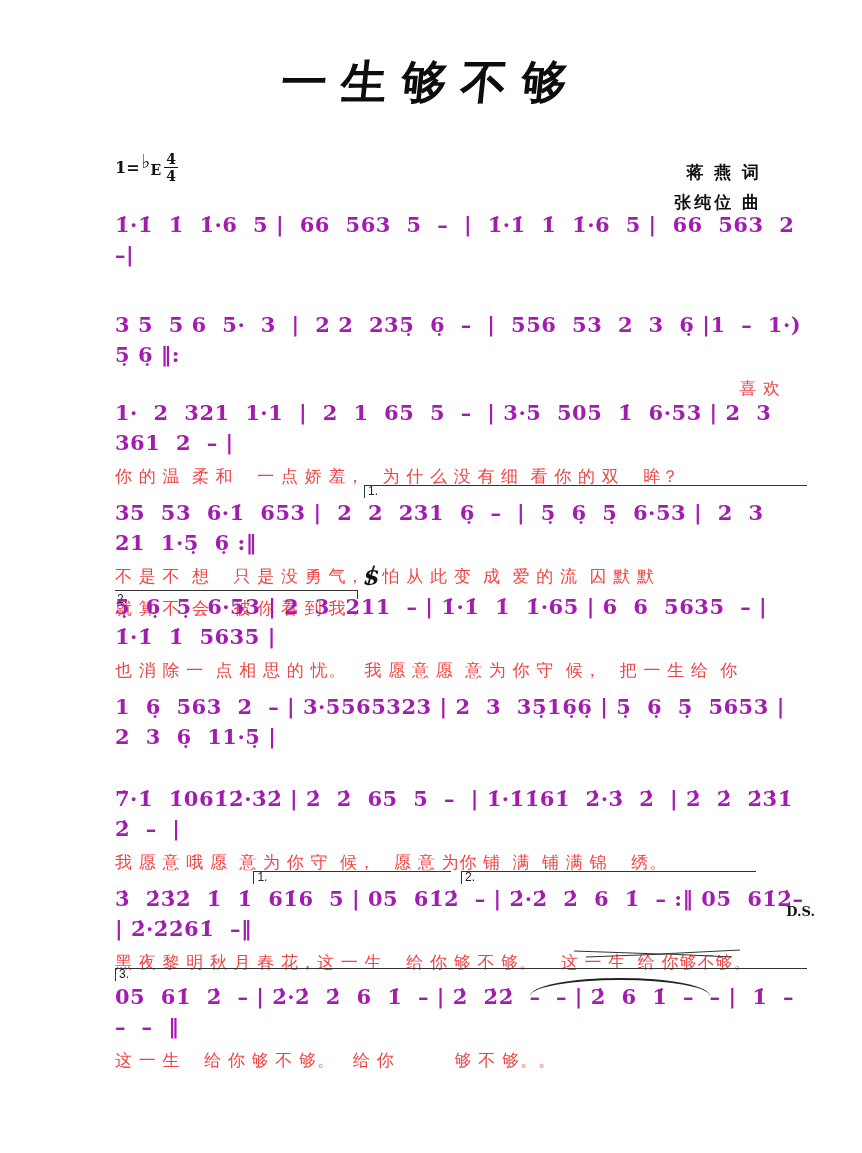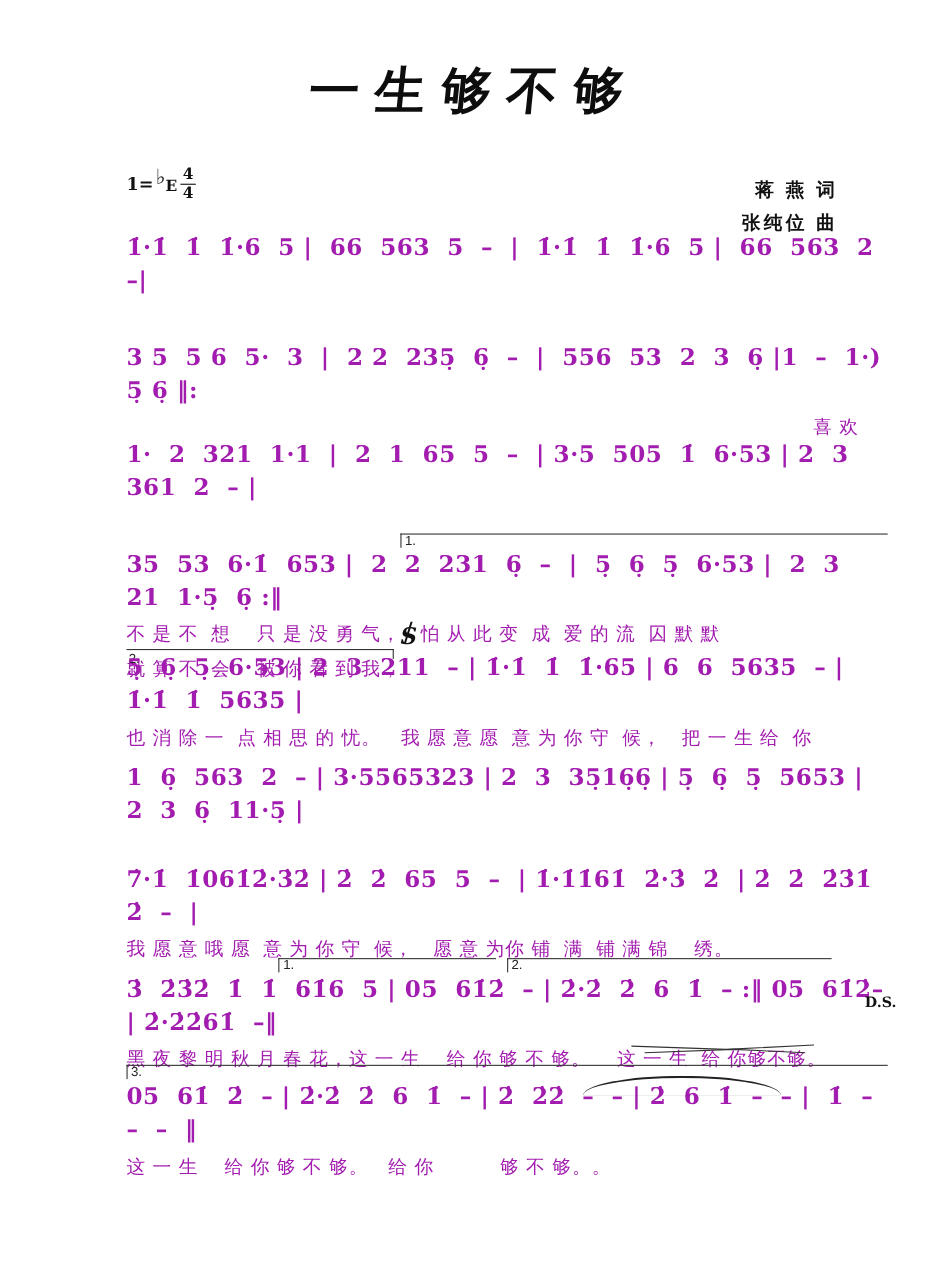--- a/index.html
+++ b/index.html
@@ -46,21 +46,21 @@
     white-space:pre-wrap;
     letter-spacing:0.5px;
     color:#a21caf;
   }
   .lyric{
     margin-top:5px;
     font-size:17px;
     line-height:27px;
     letter-spacing:1px;
     white-space:pre-wrap;
-    color:#a21caf;
+    color:#ef4444;
   }
   .lyric.right{text-align:right;padding-right:26px;}
   
   .volta{
     position:absolute;height:12px;
     border-top:1.2px solid #333;border-left:1.2px solid #333;
     font-size:12px;line-height:10px;padding-left:3px;
     color:#222;
   }
   .volta-under{
@@ -115,20 +115,21 @@
     <div class="notes">1̇·1̇  1̇  1̇·6  5 |  66  563  5  –  |  1̇·1̇  1̇  1̇·6  5 |  66  563  2  –|</div>
   </div>
 
   <div class="system" style="top:310px">
     <div class="notes">3 5  5 6  5·  3  |  2 2  235̣  6̣  –  |  556  53  2  3  6̣ |1  –  1·)  5̣ 6̣ ‖:</div>
     <div class="lyric right">喜 欢</div>
   </div>
 
   <div class="system" style="top:398px">
     <div class="notes">1·  2  321  1·1  |  2  1  65  5  –  | 3·5  505  1̇  6·53 | 2  3  361  2  – |</div>
+    <div class="lyric">你 的 温  柔 和　 一 点 娇 羞，　为 什 么 没 有 细  看 你 的 双　 眸？</div>
   </div>
 
   <div class="system" style="top:498px">
     <div class="volta" style="left:36%;right:0;top:-13px"><span>1.</span></div>
     <div class="notes">35  53  6·1̇  653 |  2  2  231  6̣  –  |  5̣  6̣  5̣  6·53 |  2  3  21  1·5̣  6̣ :‖</div>
     <div class="lyric">不 是 不  想　 只 是 没 勇 气，　怕 从 此 变  成  爱 的 流  囚 默 默</div>
     <div class="lyric">就 算 不  会　 被 你 看 到 我，</div>
     <div class="volta-under" style="left:0;width:35%;top:92px">
         <span class="lbl">2.</span>
       </div>

